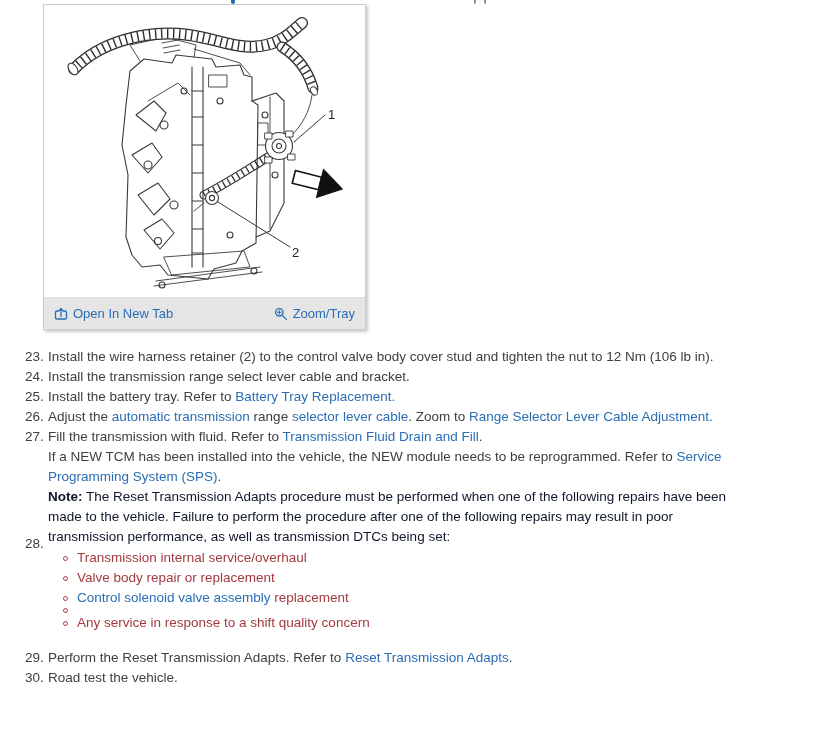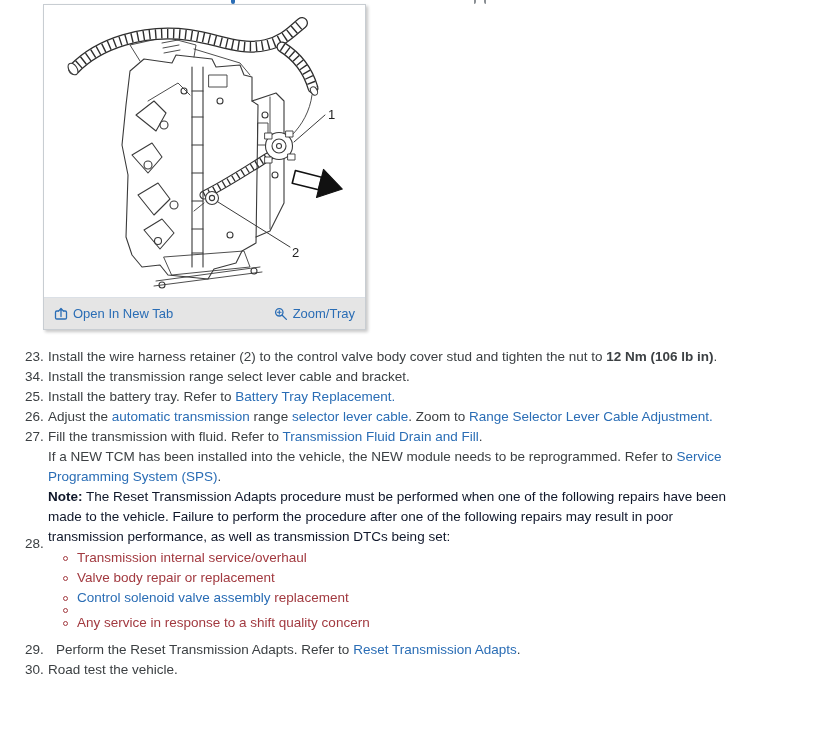--- a/index.html
+++ b/index.html
@@ -50,34 +50,34 @@
 
   
   .steps {
     position: absolute; left: 25px; top: 347px; width: 790px;
     font-size: 13.5px; line-height: 20px;
   }
   .step { display: flex; align-items: center; }
   .step .num { flex: none; width: 20px; margin-right: 3px; text-align: left; }
   .step .body { width: 750px; }
   .steps a { color: #2a6db5; text-decoration: none; cursor: pointer; }
-  .seg-bold { font-weight: 700; }
+  .seg-bold { font-weight: 400; }
 
   .note { color: #0f172a; margin: 0; }
   .note b { font-weight: 700; }
 
   .bullets { margin: 1px 0 7px 15px; }
   .bullet { display: flex; align-items: center; }
   .bullet .marker {
     flex: none; width: 5px; height: 5px;
     border: 1px solid #a23a40; border-radius: 50%;
     margin-right: 9px;
   }
   .bullet-text { color: #a23a40; }
-  .step-gap { margin-top: 0; gap: 8px; }
+  .step-gap { margin-top: 8px; }
 </style>
 </head>
 <body>
 
 <div>
   <span class="remnant remnant-blue"></span>
   <span class="remnant remnant-paren-l"></span>
   <span class="remnant remnant-paren-r"></span>
 </div>
 
@@ -187,21 +187,21 @@
     </a>
   </div>
 </div>
 
 <div class="steps">
     <div class="step">
       <span class="num">23.</span>
       <div class="body"><span class="seg-text">Install the wire harness retainer (2) to the control valve body cover stud and tighten the nut to </span><span class="seg-bold">12 Nm (106 lb in)</span><span class="seg-text">.</span></div>
     </div>
     <div class="step">
-      <span class="num">34.</span>
+      <span class="num">24.</span>
       <div class="body"><span class="seg-text">Install the transmission range select lever cable and bracket.</span></div>
     </div>
     <div class="step">
       <span class="num">25.</span>
       <div class="body"><span class="seg-text">Install the battery tray. Refer to </span><a class="seg-link" href="#">Battery Tray Replacement.</a></div>
     </div>
     <div class="step">
       <span class="num">26.</span>
       <div class="body"><span class="seg-text">Adjust the </span><a class="seg-link" href="#">automatic transmission</a><span class="seg-text"> range </span><a class="seg-link" href="#">selector lever cable</a><span class="seg-text">. Zoom to </span><a class="seg-link" href="#">Range Selector Lever Cable Adjustment.</a></div>
     </div>

